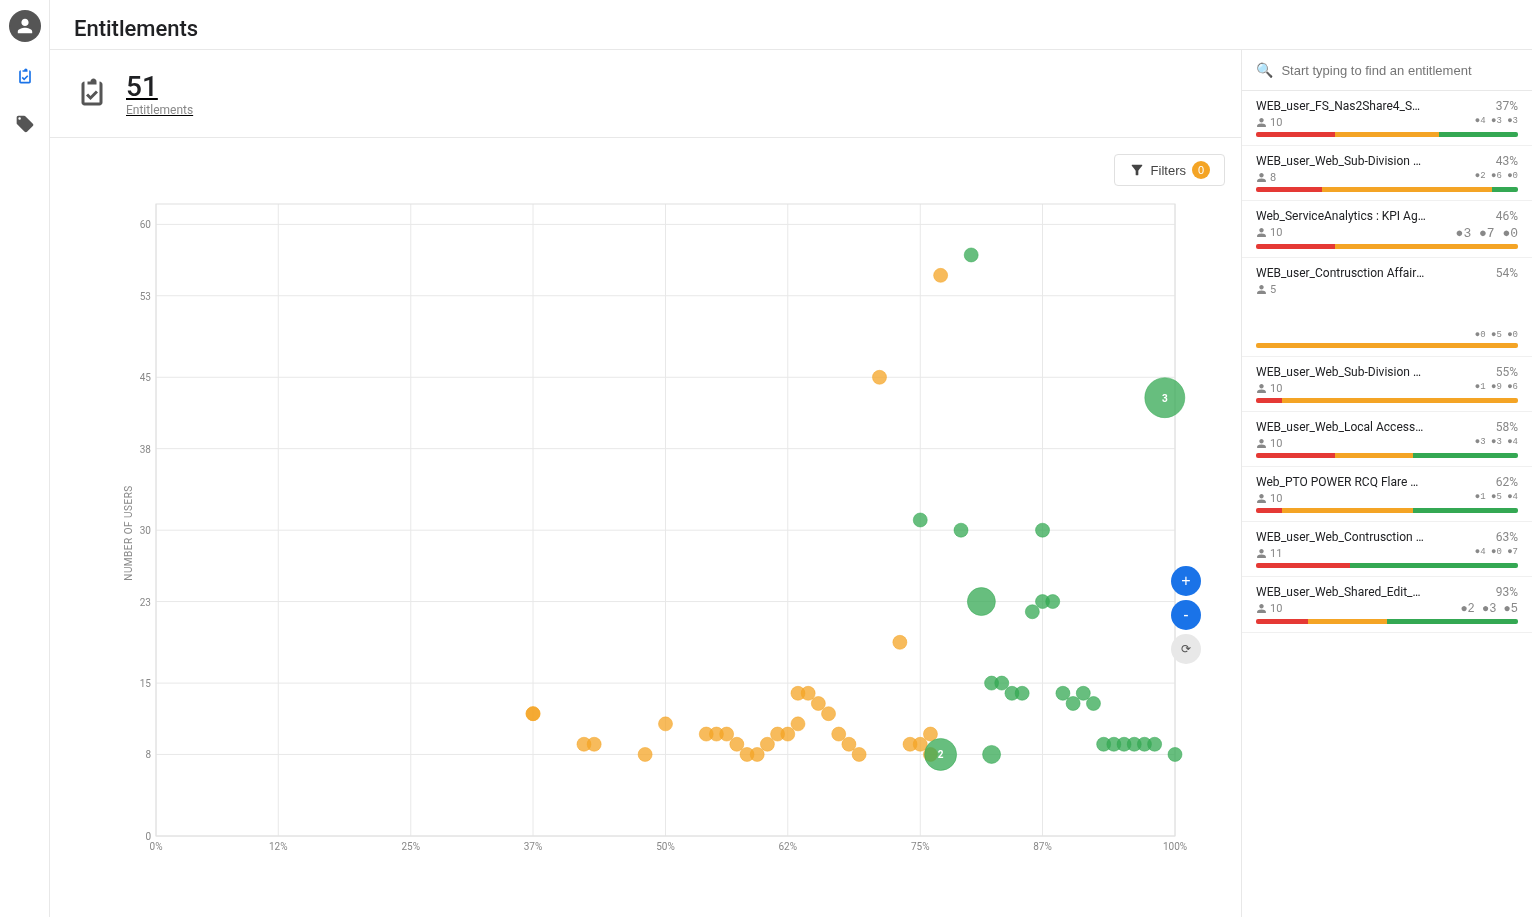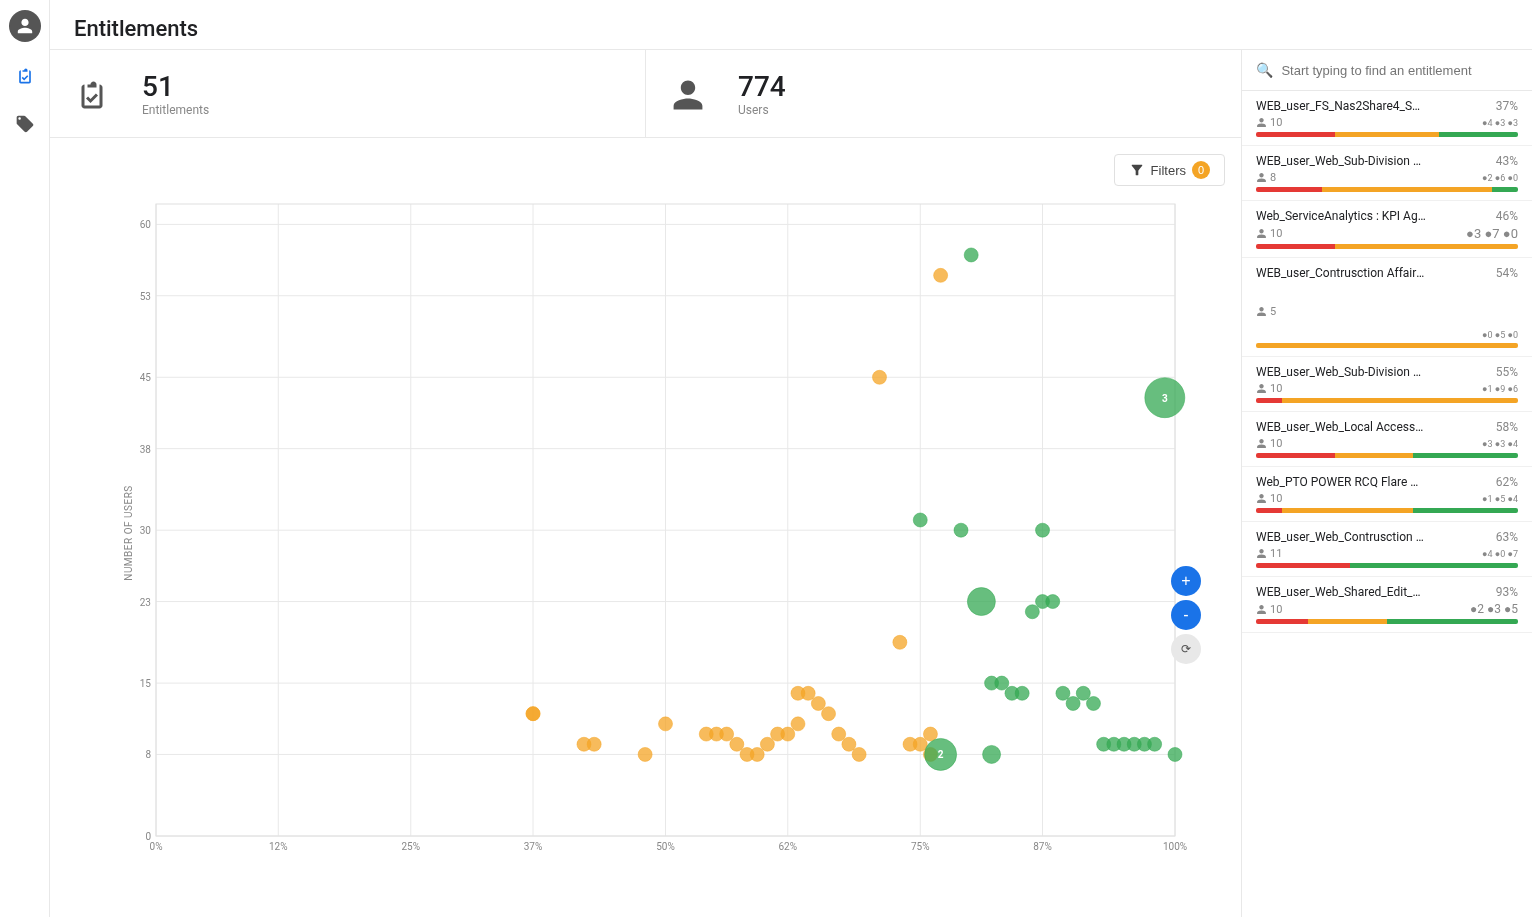--- a/index.html
+++ b/index.html
@@ -69,23 +69,24 @@
 
     
     .stats-row {
       display: flex;
       border-bottom: 1px solid #e8e8e8;
     }
     .stat-card {
       flex: 1;
       padding: 20px 24px;
       display: flex;
-      align-items: flex-end;
-      gap: 32px;
+      align-items: center;
+      gap: 16px;
       border-right: 1px solid #e8e8e8;
+      text-decoration: underline;
     }
     .stat-card:last-child { border-right: none; }
     .stat-icon { color: #555; }
     .stat-icon svg { width: 36px; height: 36px; }
     .stat-number { font-size: 28px; font-weight: 500; color: #202124; }
     .stat-label { font-size: 12px; color: #888; }
 
     
     .chart-area {
       flex: 1;
@@ -231,35 +232,36 @@
       text-overflow: ellipsis;
       max-width: 170px;
     }
     .ent-score {
       font-size: 12px;
       color: #888;
       flex-shrink: 0;
     }
     .ent-row2 {
       display: flex;
-      align-items: center;
+      align-items: flex-start;
       gap: 24px;
       margin-bottom: 3px;
     }
     .ent-users {
       font-size: 11px;
       color: #888;
       display: flex;
       align-items: center;
       gap: 3px;
     }
     .ent-dots {
       font-size: 10px;
       color: #888;
       margin-left: auto;
+      font-family: Liberation Mono, monospace;
     }
     .ent-bar {
       height: 5px;
       border-radius: 2px;
       width: 100%;
       display: flex;
       overflow: hidden;
     }
   </style>
 </head>
@@ -296,31 +298,20 @@
       <div class="stats-row">
         <div class="stat-card">
           <div class="stat-icon">
             <svg viewBox="0 0 24 24" fill="currentColor" width="36" height="36">
                 <path d="M9 5H7c-1.1 0-2 .9-2 2v12c0 1.1.9 2 2 2h10c1.1 0 2-.9 2-2V7c0-1.1-.9-2-2-2h-2c0-1.1-.9-2-2-2s-2 .9-2 2zM9 7h6V5h2v14H7V5h2v2zm7 5.41L14.59 11 11 14.59l-1.59-1.58L8 14.41 11 17.41l5-5z"></path>
               </svg>
           </div>
           <div>
             <div class="stat-number">51</div>
             <div class="stat-label">Entitlements</div>
-          </div>
-        </div>
-        <div class="stat-card">
-          <div class="stat-icon">
-            <svg viewBox="0 0 24 24" fill="currentColor" width="36" height="36">
-                <path d="M12 12c2.7 0 4.8-2.1 4.8-4.8S14.7 2.4 12 2.4 7.2 4.5 7.2 7.2 9.3 12 12 12zm0 2.4c-3.2 0-9.6 1.6-9.6 4.8v2.4h19.2v-2.4c0-3.2-6.4-4.8-9.6-4.8z"></path>
-              </svg>
-          </div>
-          <div>
-            <div class="stat-number">774</div>
-            <div class="stat-label">Users</div>
           </div>
         </div>
       </div>
 
       <div class="chart-area">
         <div class="chart-toolbar">
           <button class="filter-btn">
             <svg width="16" height="16" viewBox="0 0 24 24" fill="currentColor">
                 <path d="M4.25 5.61C6.27 8.2 10 13 10 13v6c0 .55.45 1 1 1h2c.55 0 1-.45 1-1v-6s3.72-4.8 5.75-7.39c.51-.66.04-1.61-.79-1.61H5.04c-.83 0-1.3.95-.79 1.61z"></path>
               </svg>

